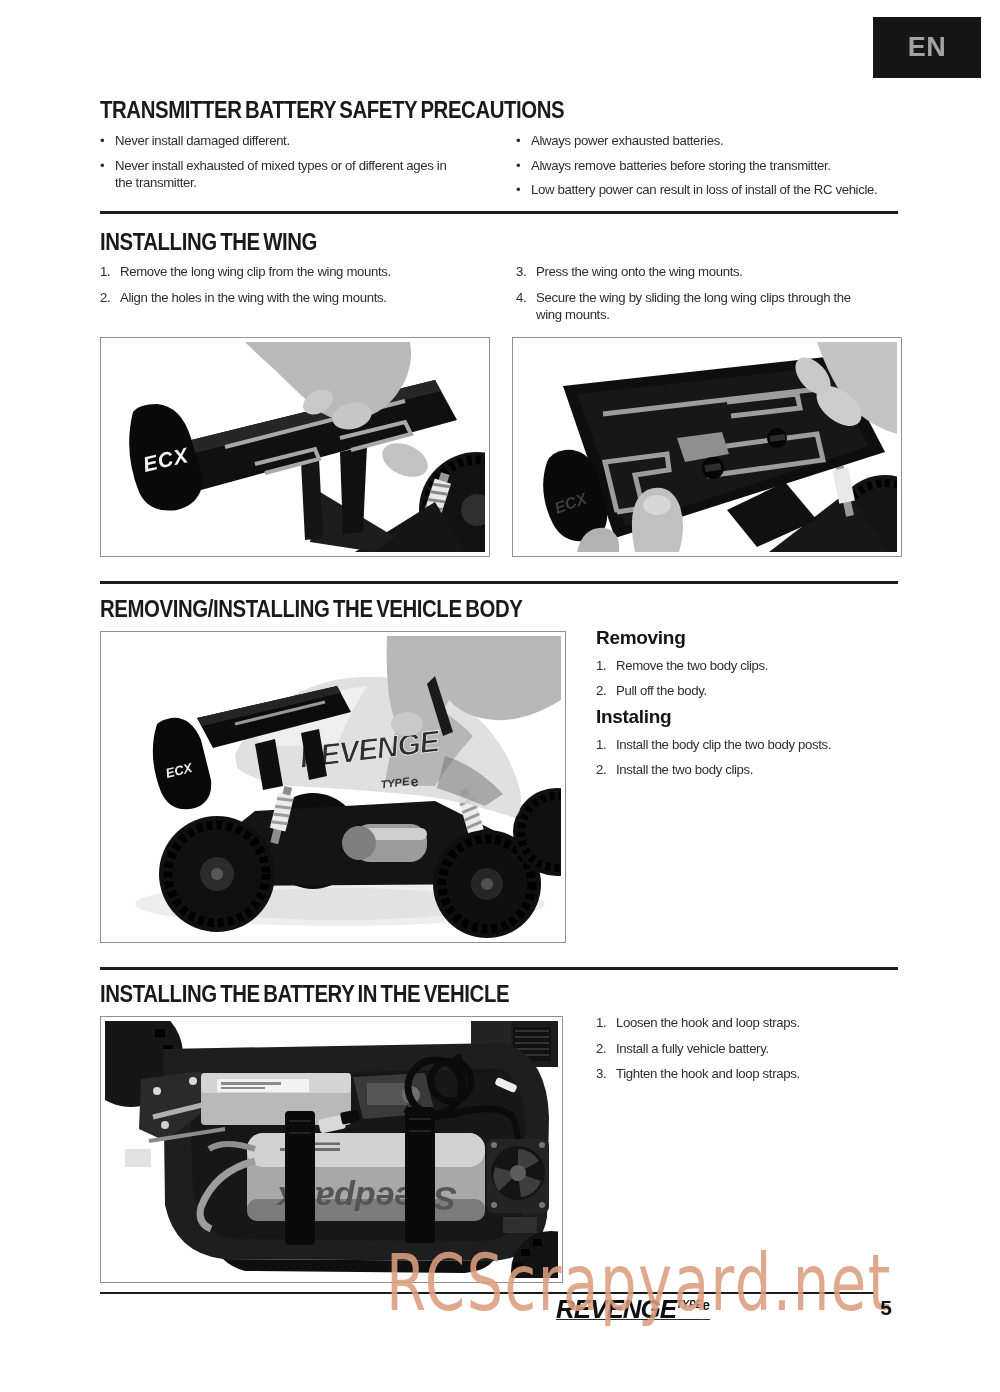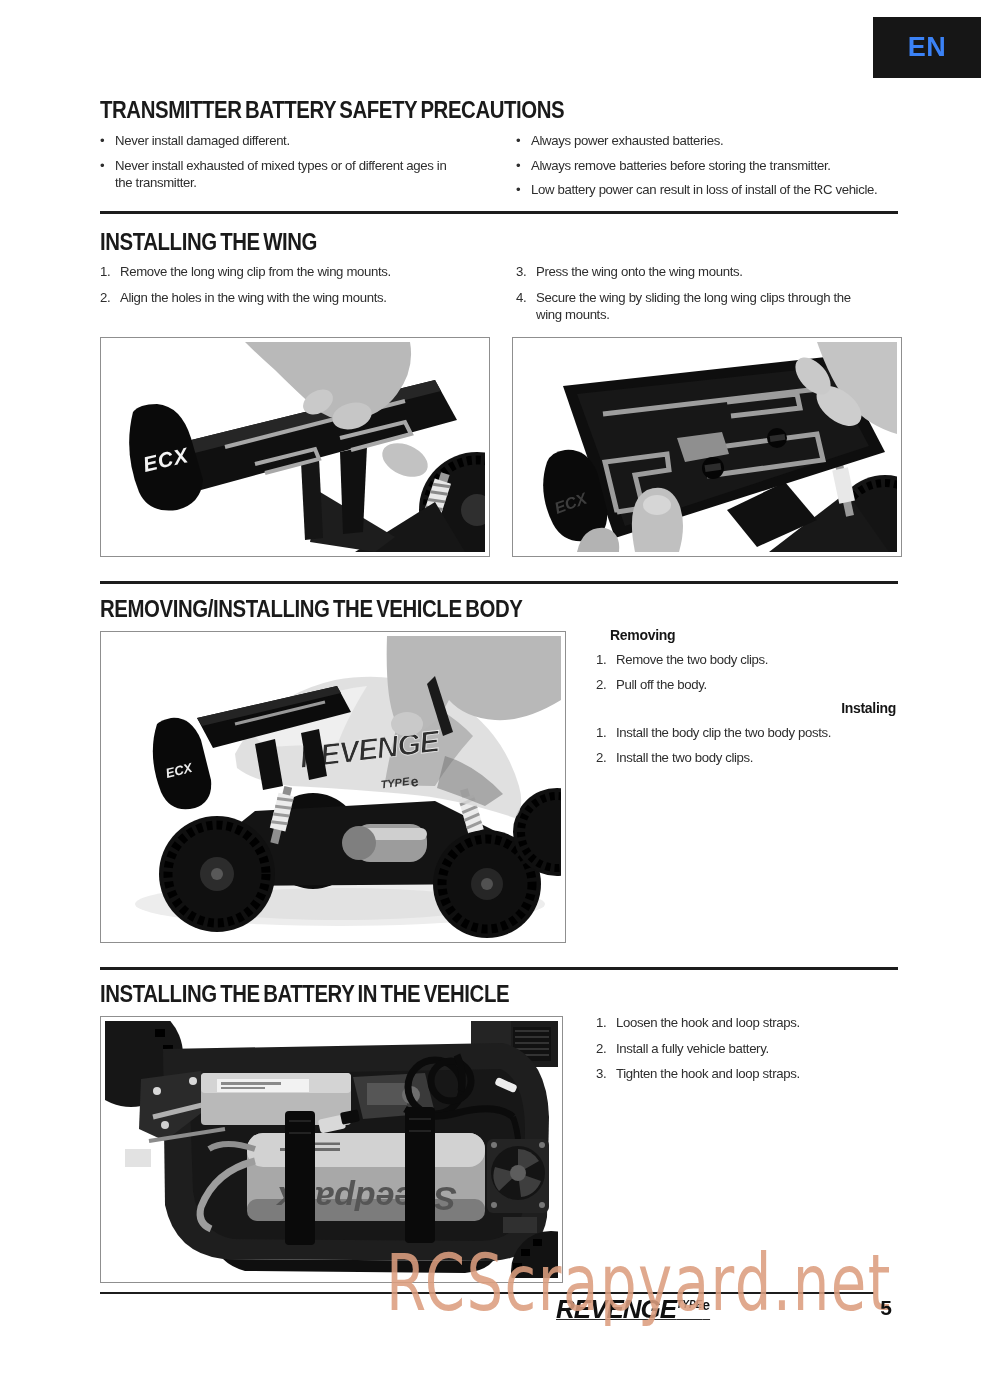--- a/index.html
+++ b/index.html
@@ -1,33 +1,33 @@
 <!DOCTYPE html>
 <html><head>
 <meta charset="utf-8">
 <style>
   html,body{margin:0;padding:0;background:#ffffff;}
   .page{position:relative;width:1000px;height:1392px;background:#ffffff;overflow:hidden;
         font-family:"Liberation Sans",sans-serif;color:#2d2d2d;}
   .lang-badge{position:absolute;left:873px;top:17px;width:108px;height:61px;background:#161616;
-        color:#3b82f6;display:flex;align-items:center;justify-content:center;
+        color:#a3a3a3;display:flex;align-items:center;justify-content:center;
         font-size:27px;font-weight:bold;letter-spacing:.5px;}
   .rule{position:absolute;left:100px;width:798px;height:3px;background:#1c1c1c;}
   .rule-footer{position:absolute;left:100px;top:1292px;width:774px;height:2px;background:#1c1c1c;}
   .sec-title{position:absolute;left:100px;margin:0;font-size:24px;font-weight:bold;color:#1a1a1a;
         letter-spacing:-.5px;word-spacing:-2px;white-space:nowrap;
         transform:scaleX(.85);transform-origin:left top;}
   .list{position:absolute;}
   .li{display:flex;margin-bottom:7px;font-size:13.2px;line-height:1.33;letter-spacing:-.35px;color:#2e2e2e;}
   .li .mark{flex:0 0 15px;}
   .li .num{flex:0 0 20px;}
   .li .t{flex:1 1 auto;}
   .steps .li{margin-bottom:8px;}
-  .subhead{font-size:14px;font-weight:bold;color:#151515;margin:0 0 8px 14px;letter-spacing:-.3px;}
-  .subhead.gap{margin-top:5px;text-align:right;}
+  .subhead{font-size:19px;font-weight:bold;color:#151515;margin:0 0 8px 0;letter-spacing:-.3px;}
+  .subhead.gap{margin-top:5px;}
   .photo{position:absolute;background:#fff;border:1px solid #8f8f8f;padding:4px;box-sizing:border-box;}
   .photo svg{display:block;width:100%;height:100%;}
   .footer-logo{position:absolute;left:556px;top:1294px;width:286px;text-align:left;white-space:nowrap;text-decoration:underline;}
   .logo-main{font-style:italic;font-weight:bold;font-size:26px;letter-spacing:-1px;color:#101010;}
   .logo-sup{font-style:italic;font-weight:bold;font-size:10px;color:#101010;position:relative;top:-10px;letter-spacing:0;}
   .logo-e{font-weight:bold;font-size:14px;color:#101010;position:relative;top:-8px;}
   .page-num{position:absolute;left:872px;top:1296px;width:28px;text-align:center;
         font-size:21px;font-weight:bold;color:#101010;z-index:60;}
   .watermark{position:absolute;left:386px;top:1238px;z-index:50;white-space:nowrap;
         font-family:"DejaVu Sans",sans-serif;font-size:78px;font-weight:normal;

